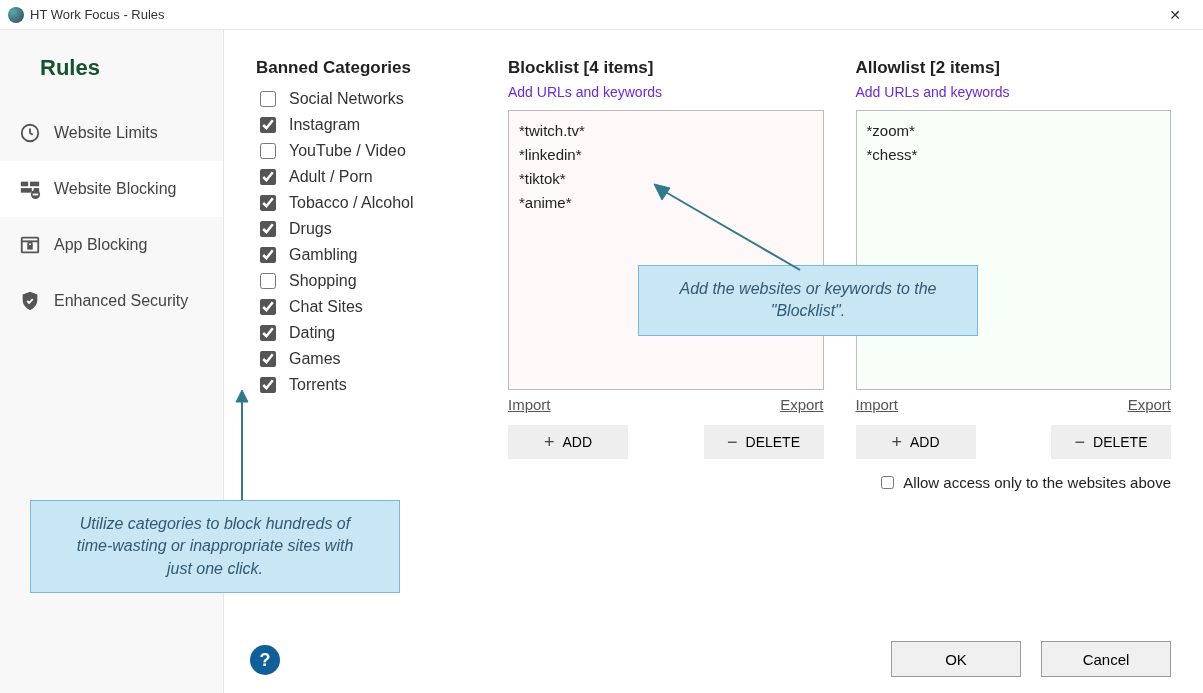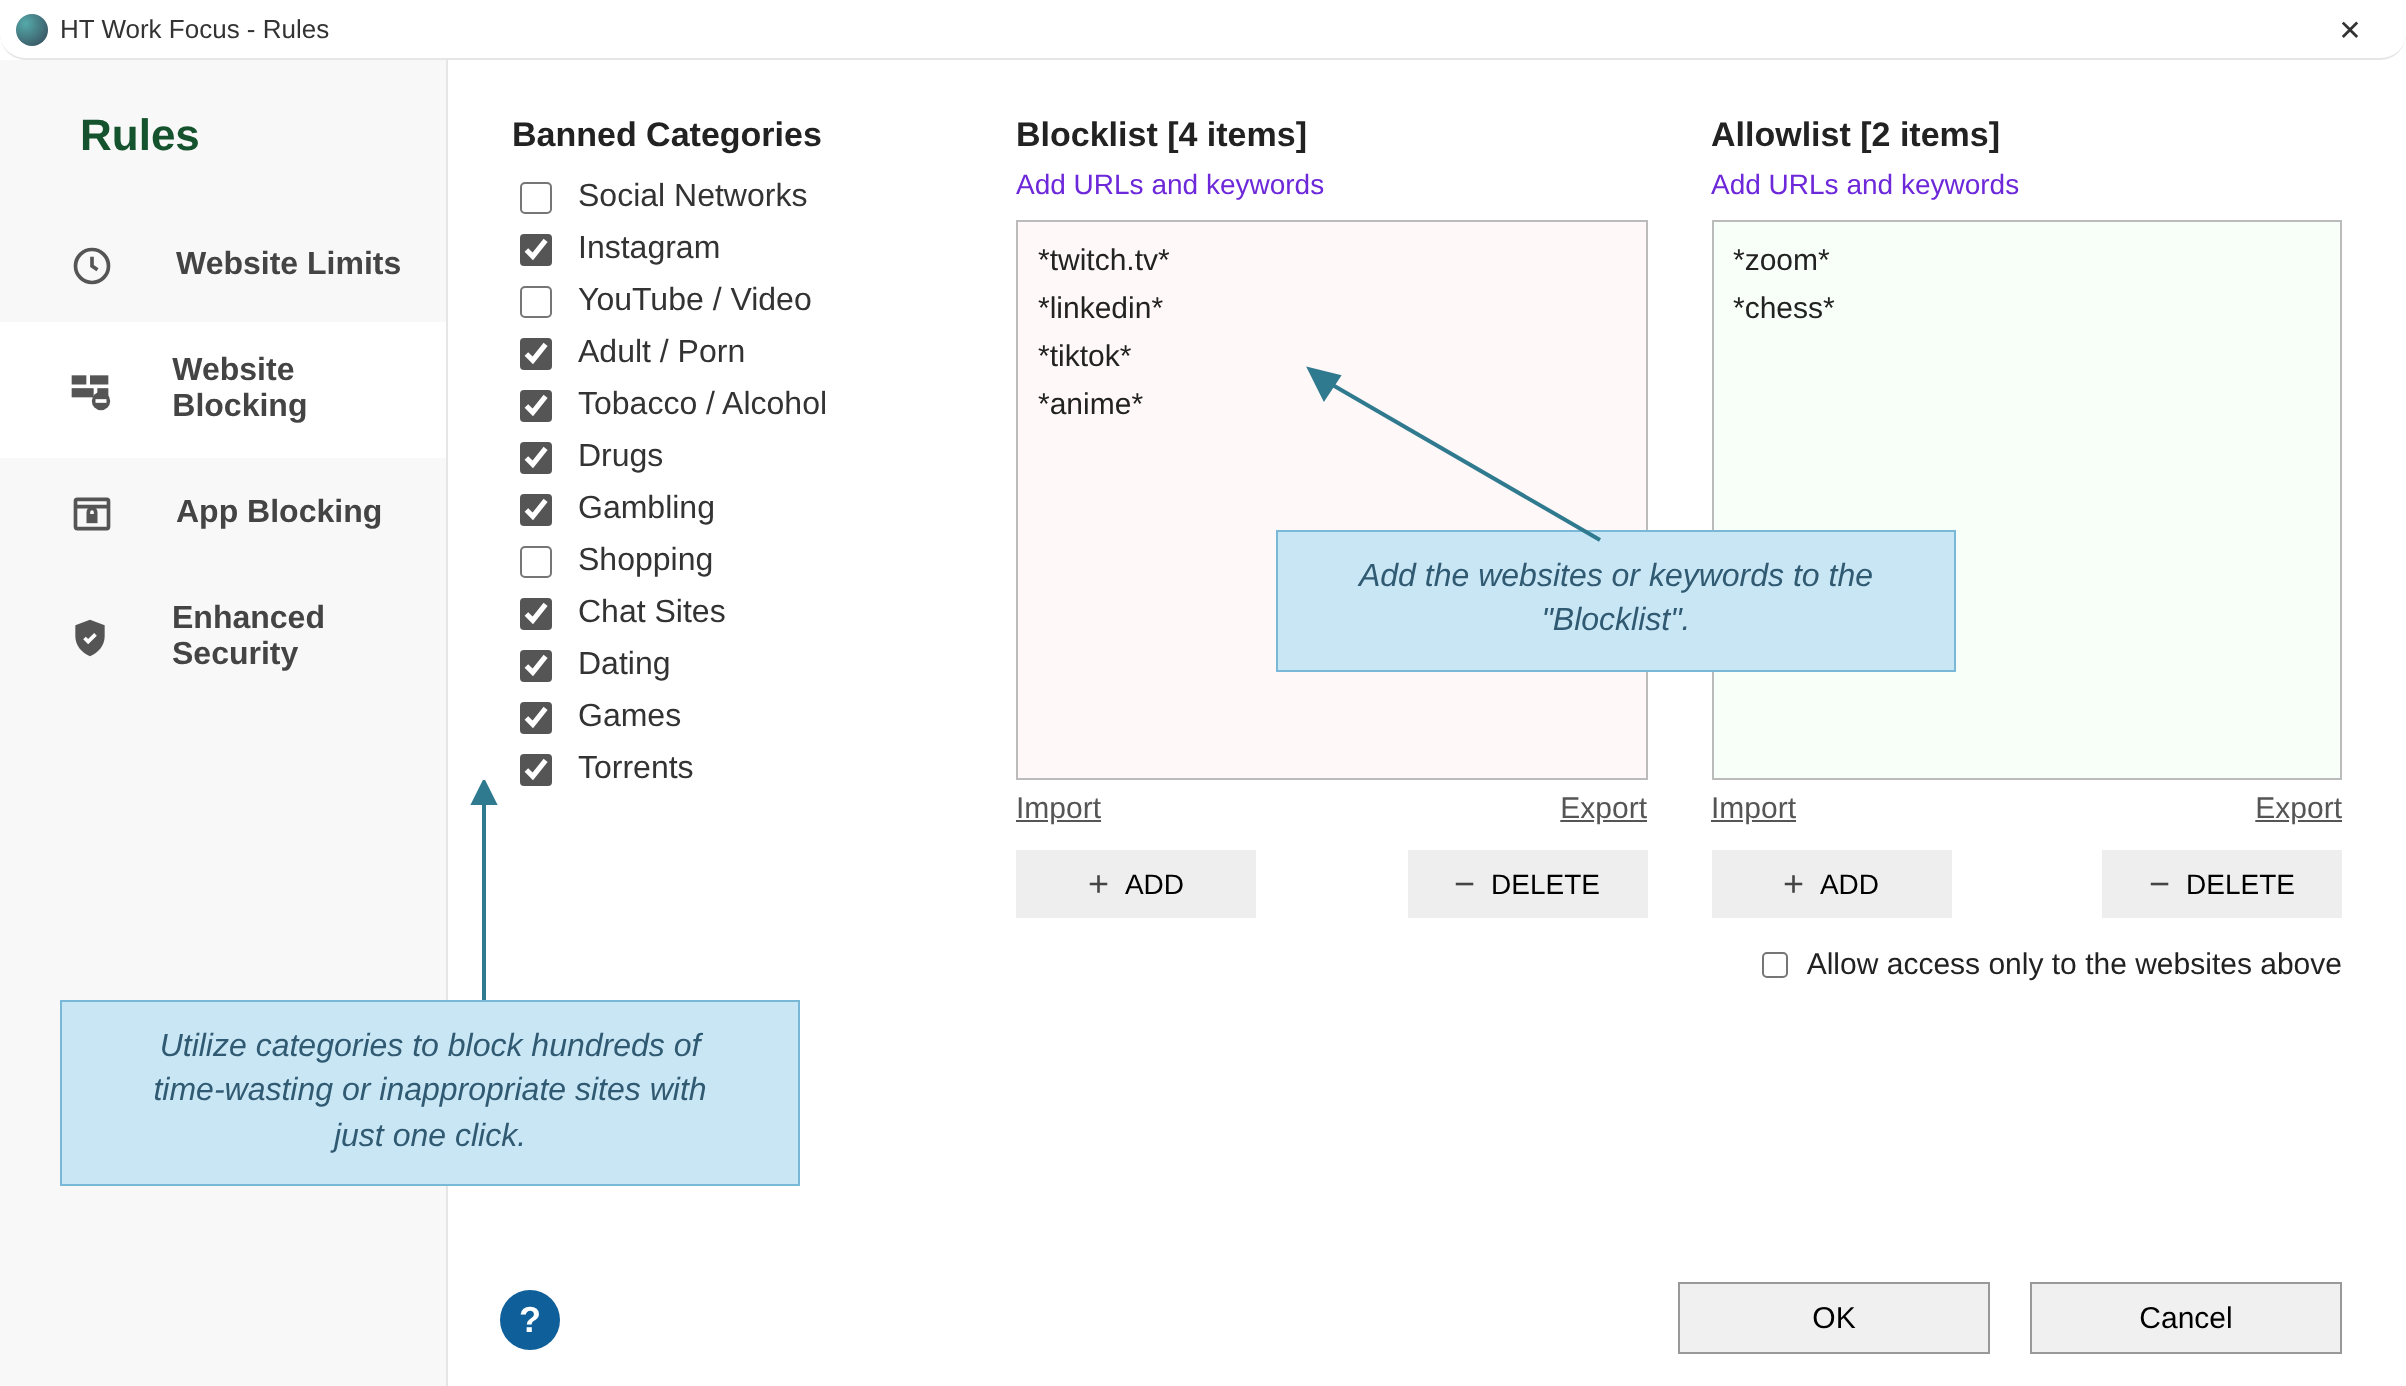--- a/index.html
+++ b/index.html
@@ -14,21 +14,20 @@
     overflow: hidden;
     position: relative;
   }
   .titlebar {
     height: 30px;
     border-bottom: 1px solid #e6e6e6;
     display: flex;
     align-items: center;
     padding: 0 8px;
     background: #fff;
-    border-radius: 13px;
   }
   .titlebar .app-icon {
     width: 16px; height: 16px;
     margin-right: 6px;
     border-radius: 50%;
     background: radial-gradient(circle at 30% 30%, #5aa, #345);
     display:flex; align-items:center; justify-content:center;
   }
   .titlebar .title { font-size: 13px; color:#333; }
   .titlebar .close {
@@ -50,24 +49,24 @@
   }
   .sidebar h1 {
     font-size: 22px;
     font-weight: 600;
     color: #14532d;
     margin: 15px 0 24px 40px;
   }
   .nav-item {
     display:flex;
     align-items:center;
-    gap:30px;
-    padding: 16px 14px 16px 34px;
+    gap:12px;
+    padding: 16px 14px 16px 18px;
     font-size: 16px;
-    font-weight: 700;
+    font-weight: 400;
     color:#444;
     cursor:pointer;
   }
   .nav-item.active {
     background:#fff;
   }
   .nav-item .nav-icon {
     width:24px;height:24px;
     display:flex;align-items:center;justify-content:center;
     color:#555;
@@ -128,21 +127,21 @@
   .btn .sym { font-size:18px; font-weight:300; color:#444; line-height:1; }
   .allow-only {
     margin-top:14px; display:flex; align-items:center; gap:6px;
     justify-content:flex-end; font-size:15px;
   }
   .footer {
     display:flex; justify-content:flex-end; gap:20px;
     margin-top:30px;
   }
   .footer .btn-lg {
-    width:156px; height:36px;
+    width:130px; height:36px;
     border:1px solid #999;
     background:#f0f0f0;
     font-size:15px;
     cursor:pointer;
   }
   .help-badge {
     position:absolute;
     left: 250px;
     bottom: 18px;
     width:30px;height:30px;border-radius:50%;

